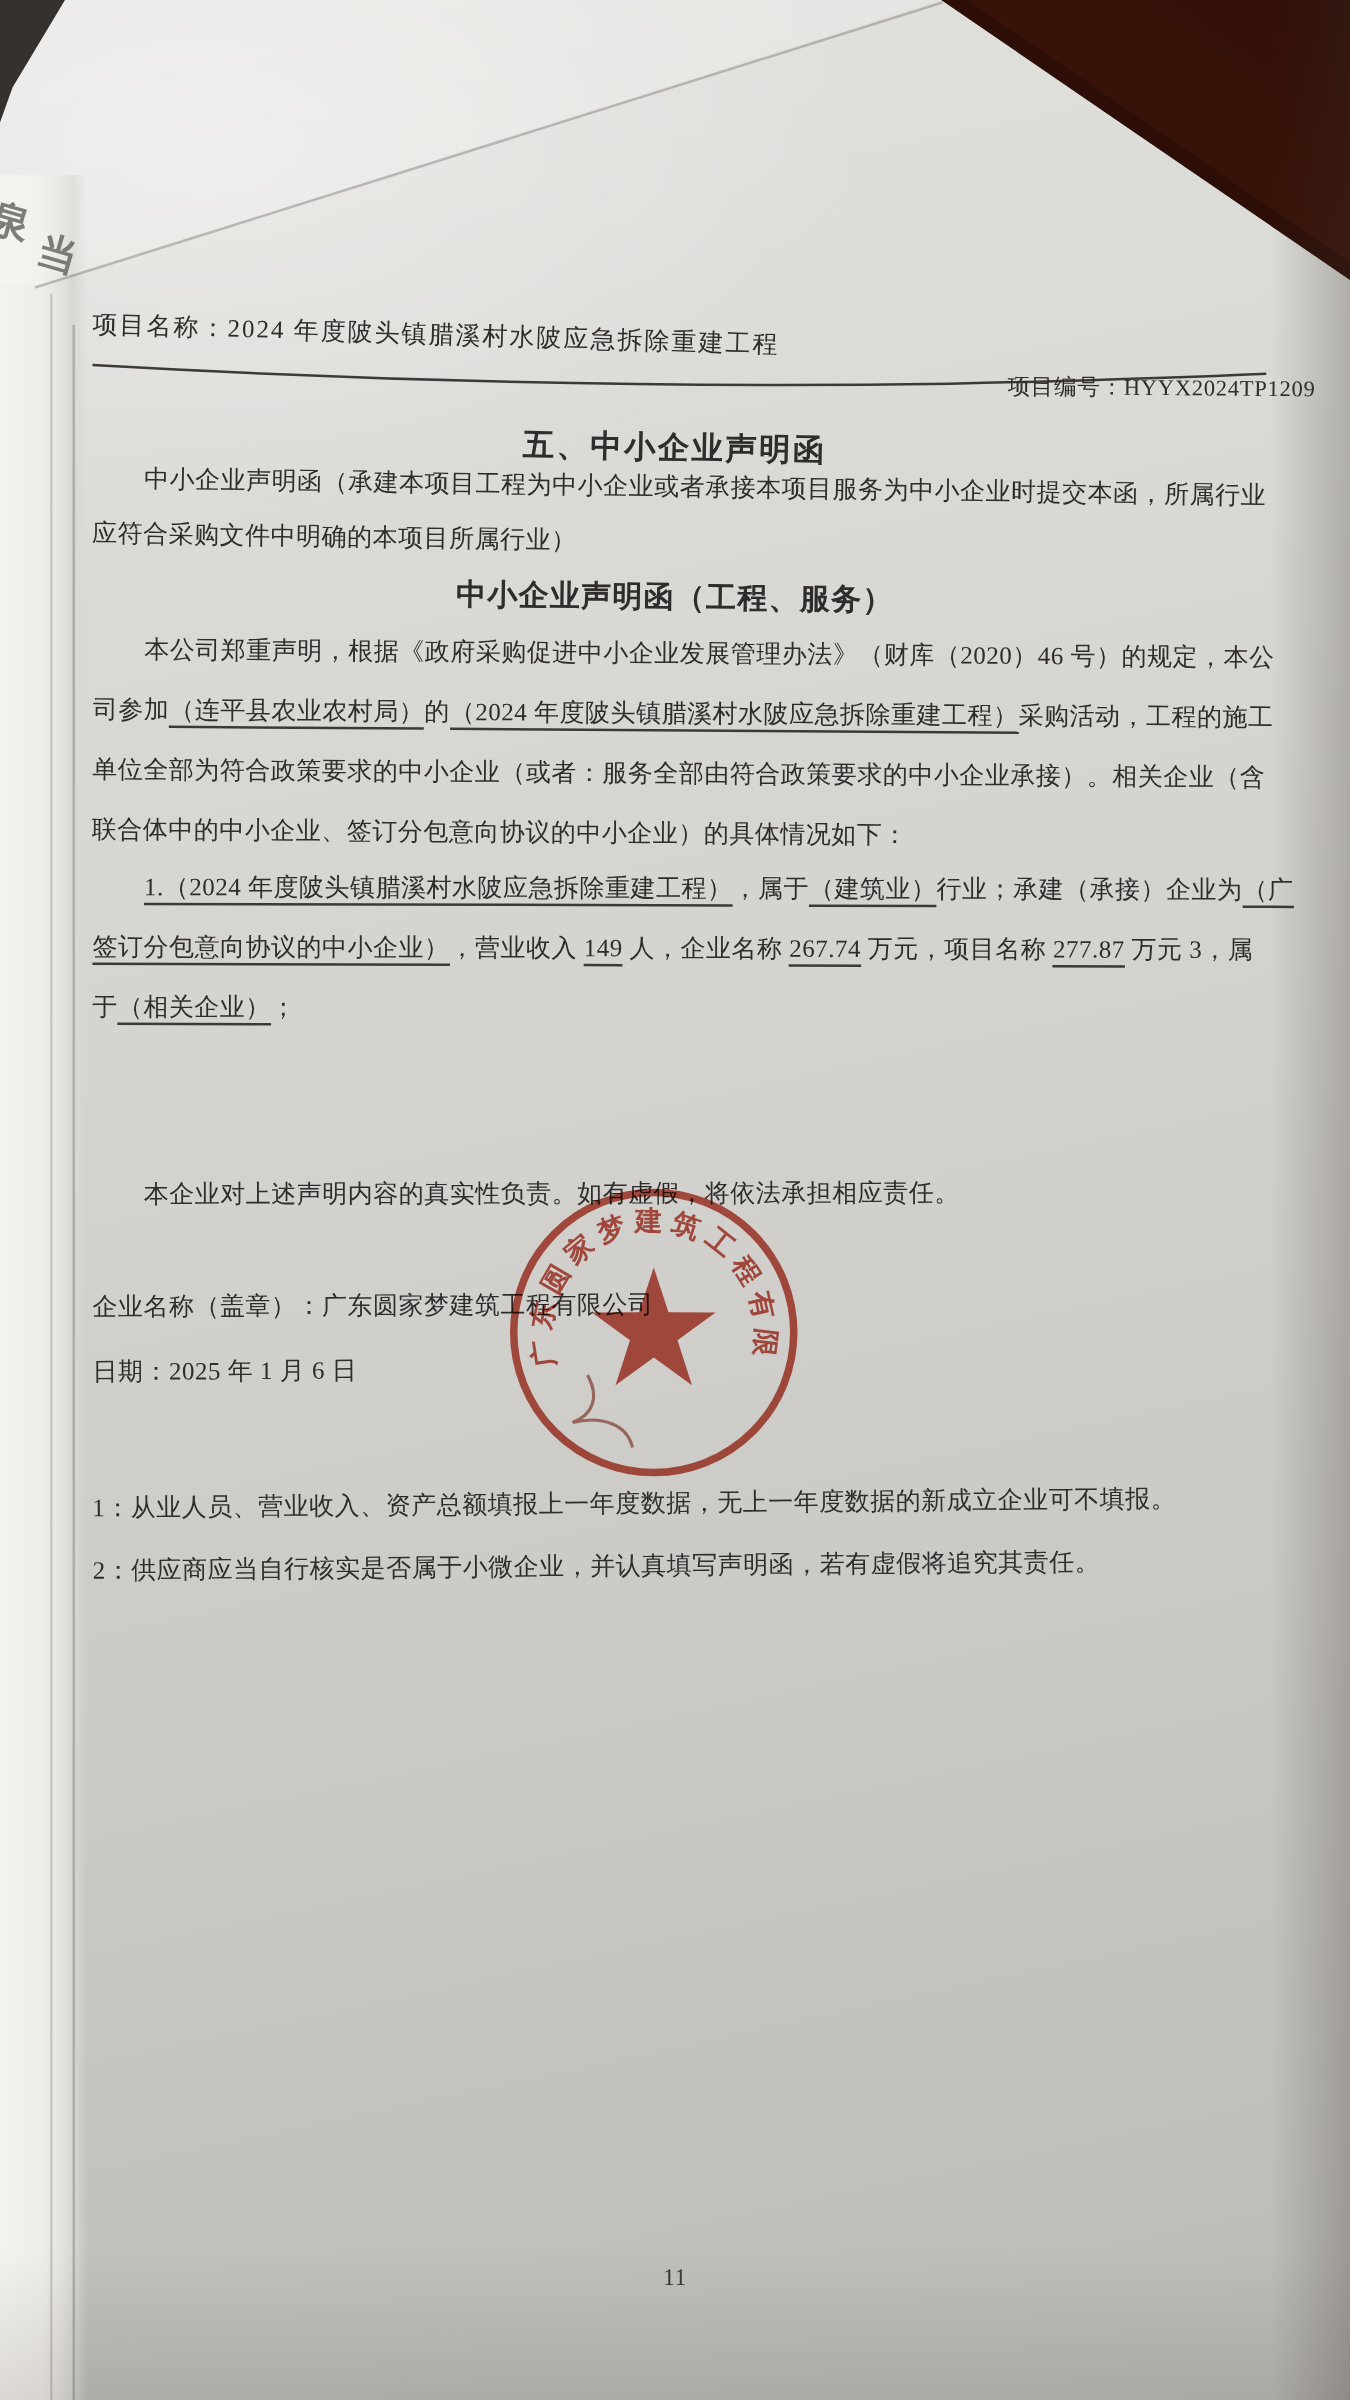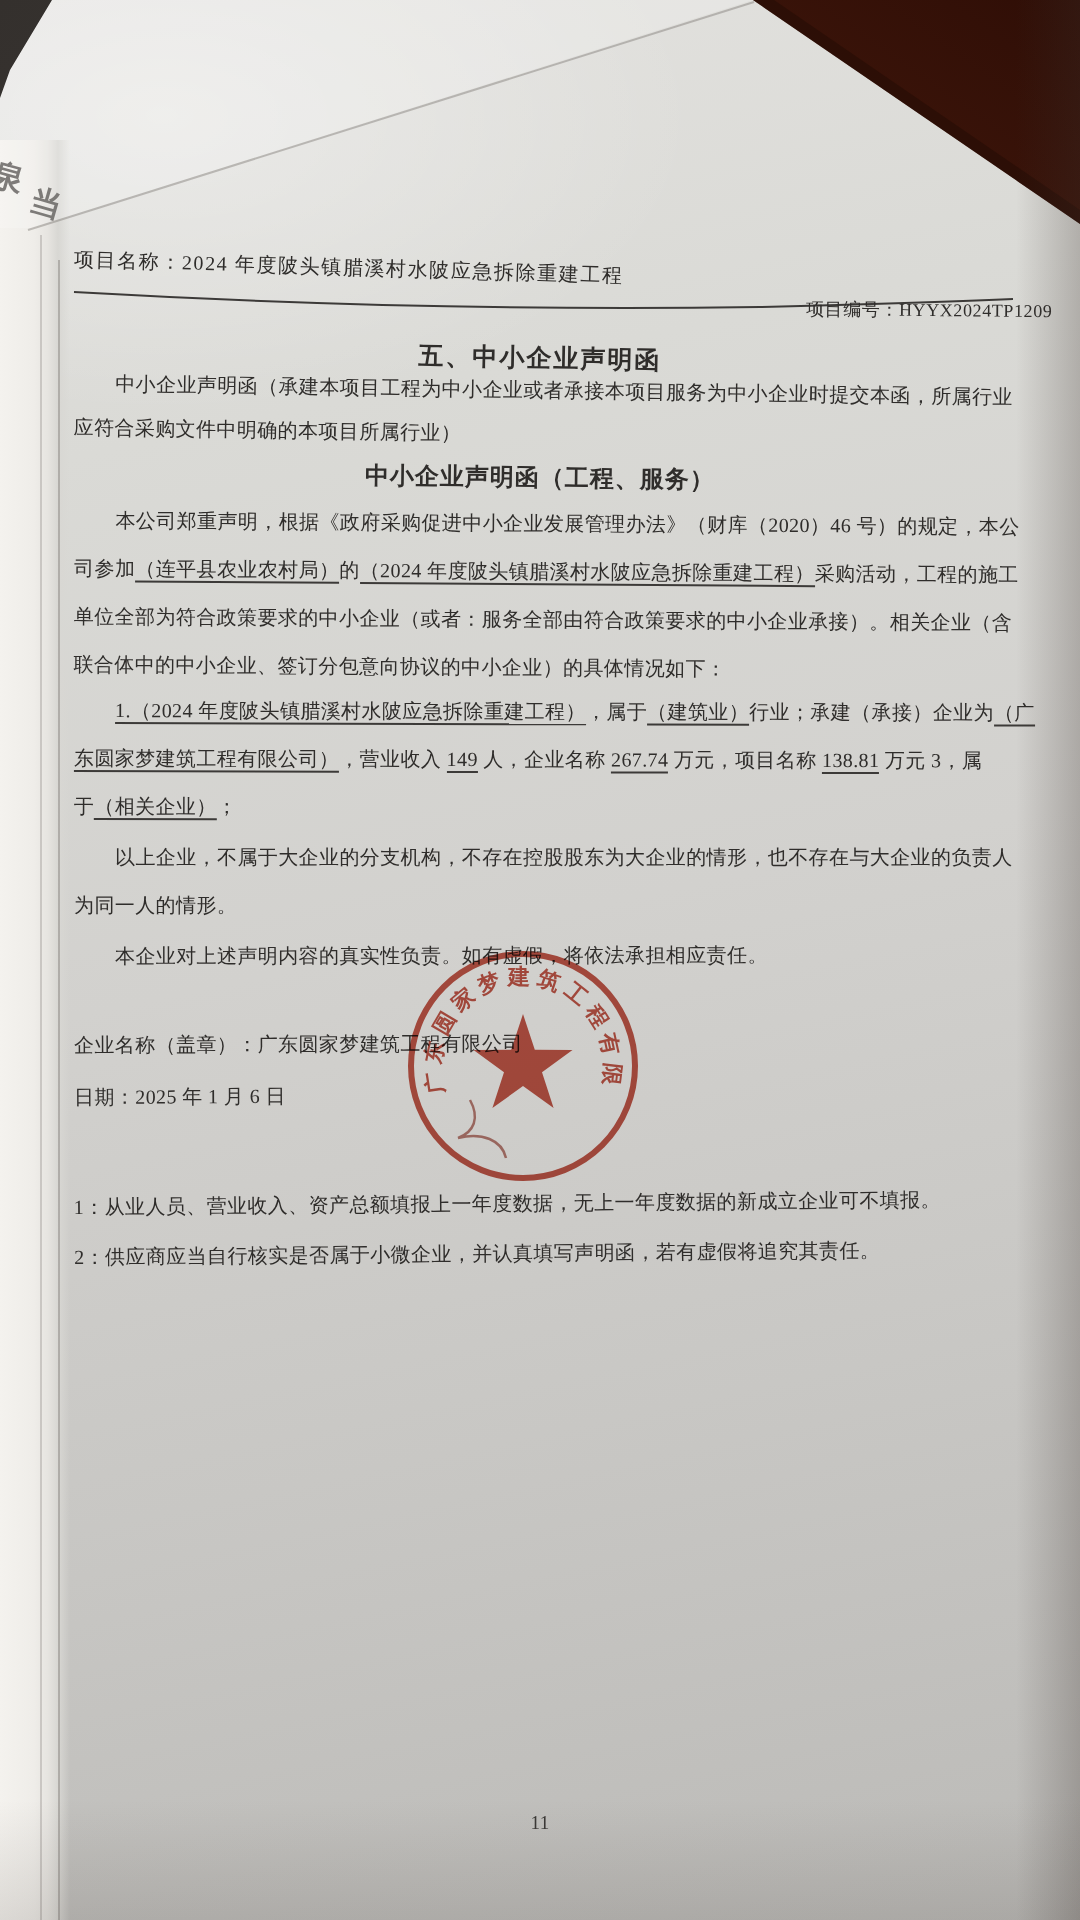--- a/index.html
+++ b/index.html
@@ -107,28 +107,24 @@
 
     <div class="blk decl p48">
         <div class="line ind"><span>本公司郑重声明，根据《政府采购促进中小企业发展管理办法》（财库（2020）46 号）的规定，本公</span></div>
         <div class="line"><span>司参加</span><span class="u">（连平县农业农村局）</span><span>的</span><span class="u">（2024 年度陂头镇腊溪村水陂应急拆除重建工程）</span><span>采购活动，工程的施工</span></div>
         <div class="line"><span>单位全部为符合政策要求的中小企业（或者：服务全部由符合政策要求的中小企业承接）。相关企业（含</span></div>
         <div class="line"><span>联合体中的中小企业、签订分包意向协议的中小企业）的具体情况如下：</span></div>
       </div>
 
     <div class="blk item1 p48">
         <div class="line ind"><span class="u">1.（2024 年度陂头镇腊溪村水陂应急拆除重建工程）</span><span>，属于</span><span class="u">（建筑业）</span><span>行业；承建（承接）企业为</span><span class="u">（广</span></div>
-        <div class="line"><span class="u">东圆家梦建筑工程有限公司）</span><span>，营业收入 </span><span class="u">149</span><span> 人，企业名称 </span><span class="u">267.74</span><span> 万元，项目名称 </span><span class="u">138.81</span><span> 万元 3，属</span></div>
+        <div class="line"><span class="u">签订分包意向协议的中小企业）</span><span>，营业收入 </span><span class="u">149</span><span> 人，企业名称 </span><span class="u">267.74</span><span> 万元，项目名称 </span><span class="u">277.87</span><span> 万元 3，属</span></div>
         <div class="line"><span>于</span><span class="u">（相关企业）</span><span>；</span></div>
       </div>
 
-    <div class="blk nobranch p48">
-        <div class="line ind"><span>以上企业，不属于大企业的分支机构，不存在控股股东为大企业的情形，也不存在与大企业的负责人</span></div>
-        <div class="line"><span>为同一人的情形。</span></div>
-      </div>
 
     <div class="blk resp p48">
         <div class="line ind"><span>本企业对上述声明内容的真实性负责。如有虚假，将依法承担相应责任。</span></div>
       </div>
 
     <div class="blk company">企业名称（盖章）：广东圆家梦建筑工程有限公司</div>
 
     <div class="blk date">日期：2025 年 1 月 6 日</div>
 
     <div class="blk notes p50">

